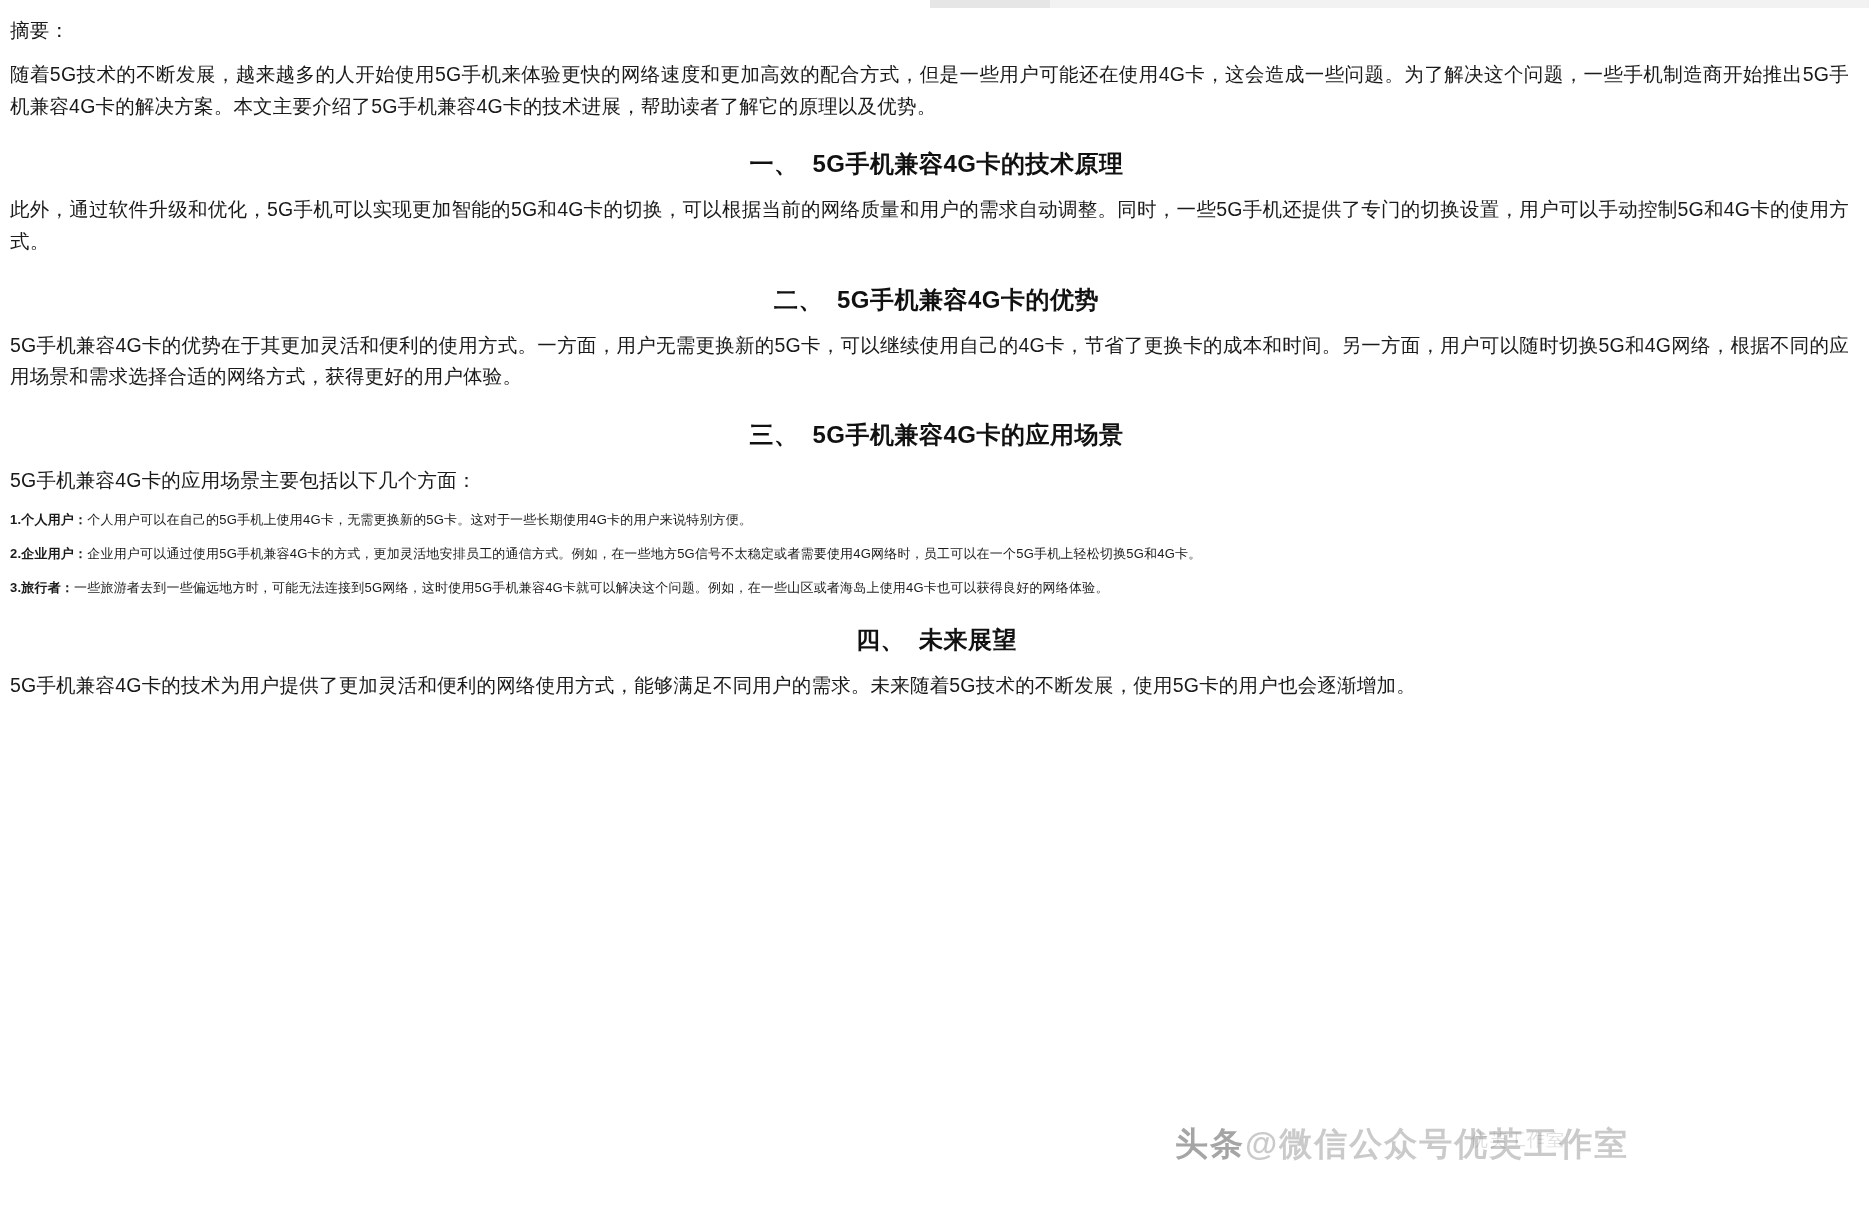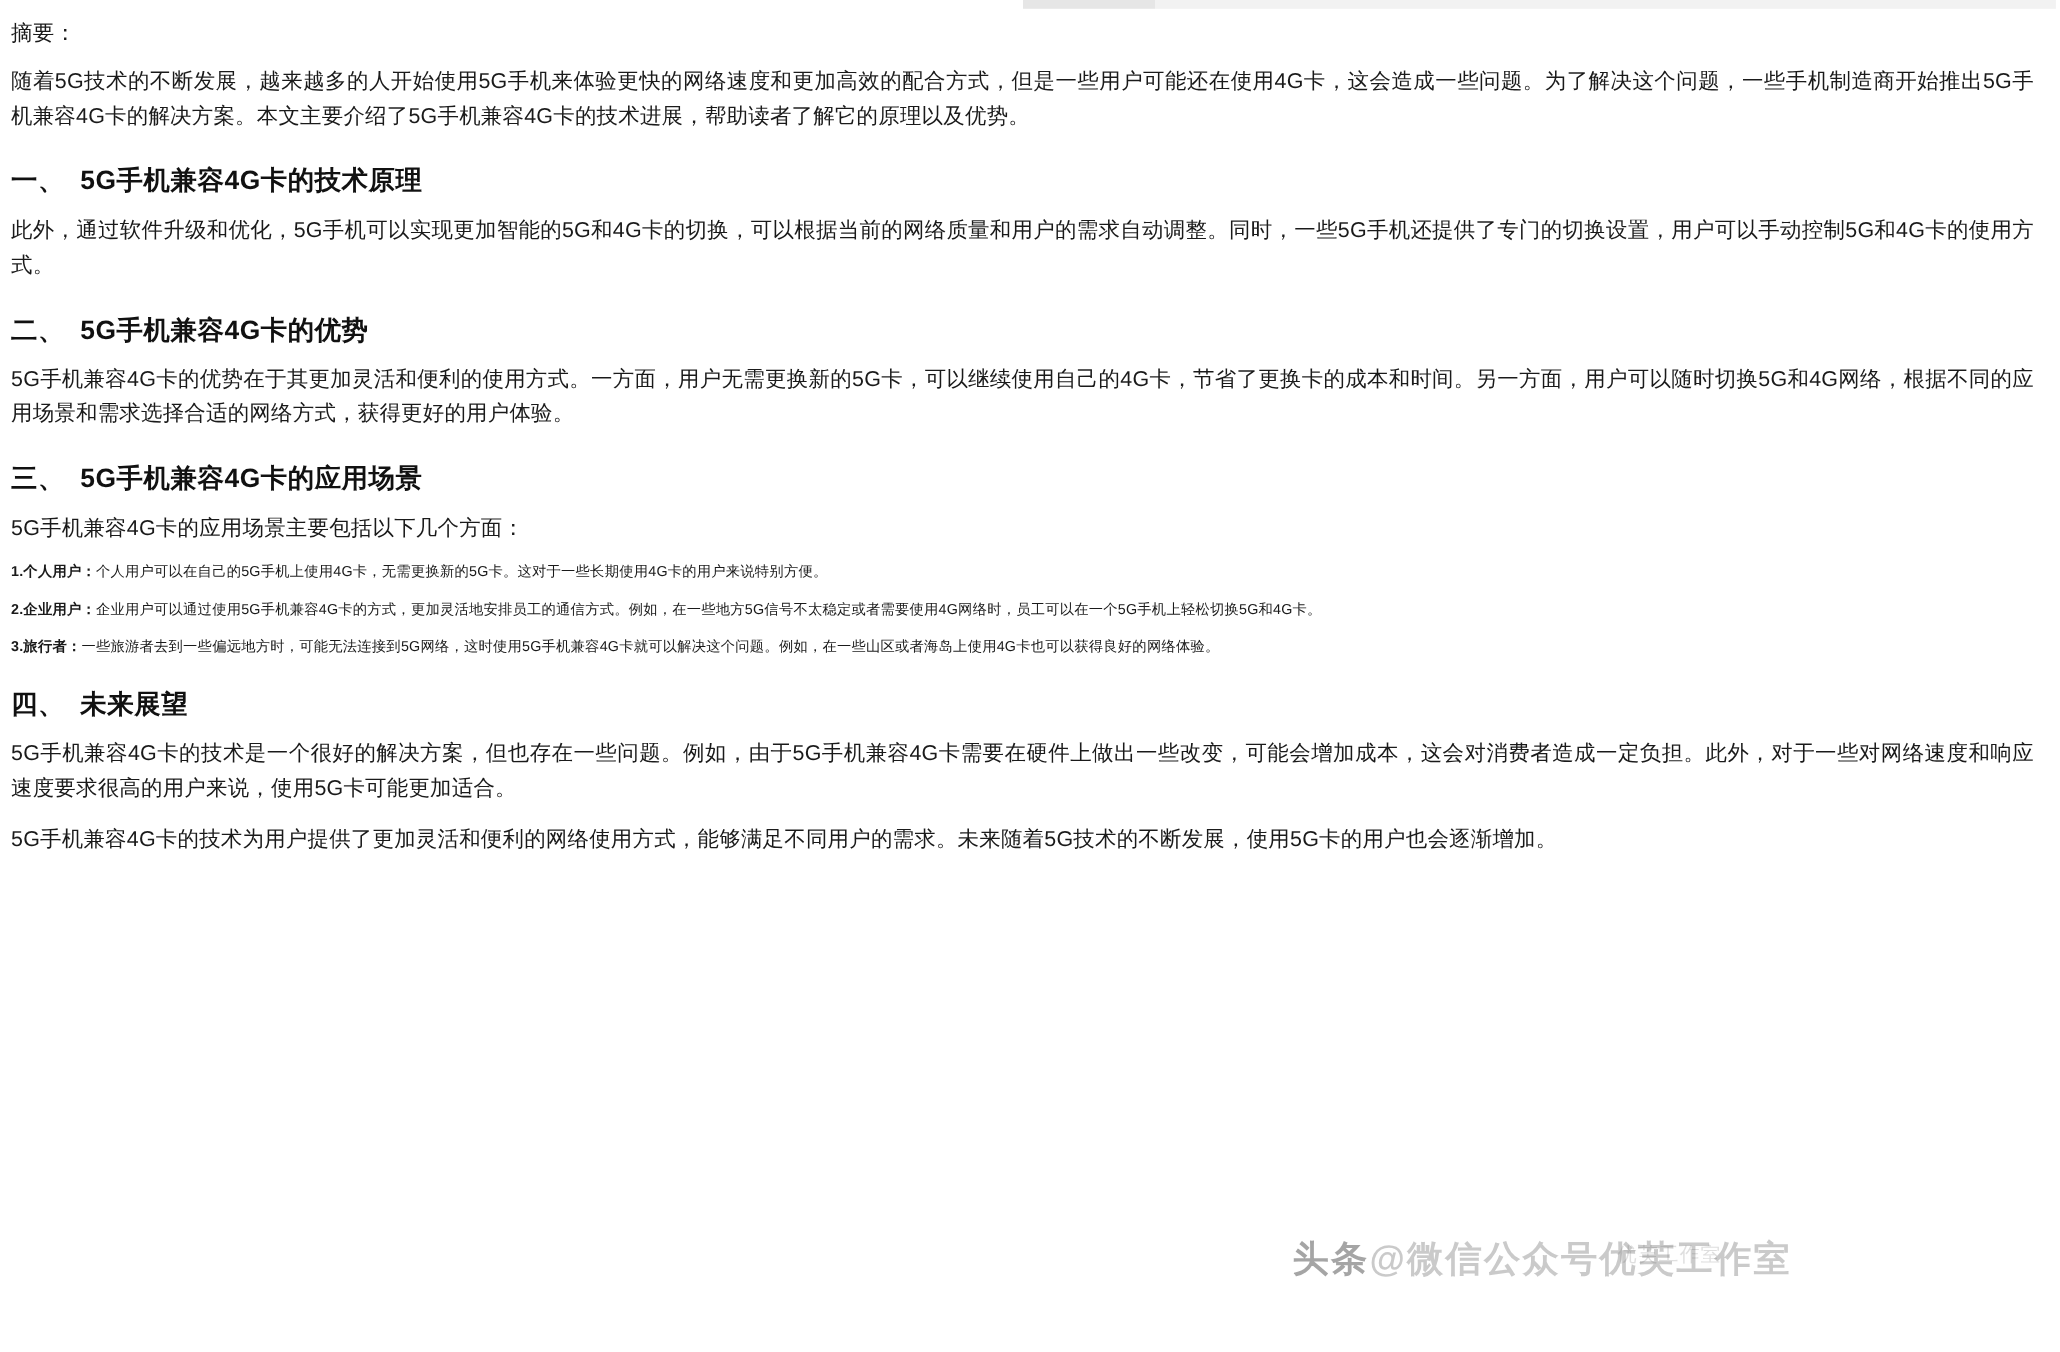--- a/index.html
+++ b/index.html
@@ -60,20 +60,21 @@
     text-align: justify;
     letter-spacing: 0.2px;
     color: #1a1a1a;
   }
   h2.heading {
     font-size: 24px;
     font-weight: bold;
     margin: 26px 0 0 0;
     letter-spacing: 0.5px;
     color: #111111;
+    text-align: center;
   }
   h2.heading .num {
     margin-right: 14px;
   }
   .list-item {
     font-size: 13px;
     line-height: 1.62;
     margin: 13px 0 0 0;
     letter-spacing: 0.2px;
   }
@@ -150,21 +151,20 @@
     <div class="list-item">
       <b>2.企业用户：</b><span>企业用户可以通过使用5G手机兼容4G卡的方式，更加灵活地安排员工的通信方式。例如，在一些地方5G信号不太稳定或者需要使用4G网络时，员工可以在一个5G手机上轻松切换5G和4G卡。</span>
     </div>
     <div class="list-item">
       <b>3.旅行者：</b><span>一些旅游者去到一些偏远地方时，可能无法连接到5G网络，这时使用5G手机兼容4G卡就可以解决这个问题。例如，在一些山区或者海岛上使用4G卡也可以获得良好的网络体验。</span>
     </div>
 
     <h2 class="heading">
       <span class="num">四、</span><span>未来展望</span>
     </h2>
-    <p class="para">5G手机兼容4G卡的技术是一个很好的解决方案，但也存在一些问题。例如，由于5G手机兼容4G卡需要在硬件上做出一些改变，可能会增加成本，这会对消费者造成一定负担。此外，对于一些对网络速度和响应速度要求很高的用户来说，使用5G卡可能更加适合。</p>
     <p class="para">5G手机兼容4G卡的技术为用户提供了更加灵活和便利的网络使用方式，能够满足不同用户的需求。未来随着5G技术的不断发展，使用5G卡的用户也会逐渐增加。</p>
 
   </div>
 
   <div class="watermark-faint">优芙工作室</div>
 
   <div class="watermark">
     <span class="wm-head">头条</span><span>@微信公众号优芙工作室</span>
   </div>
 

